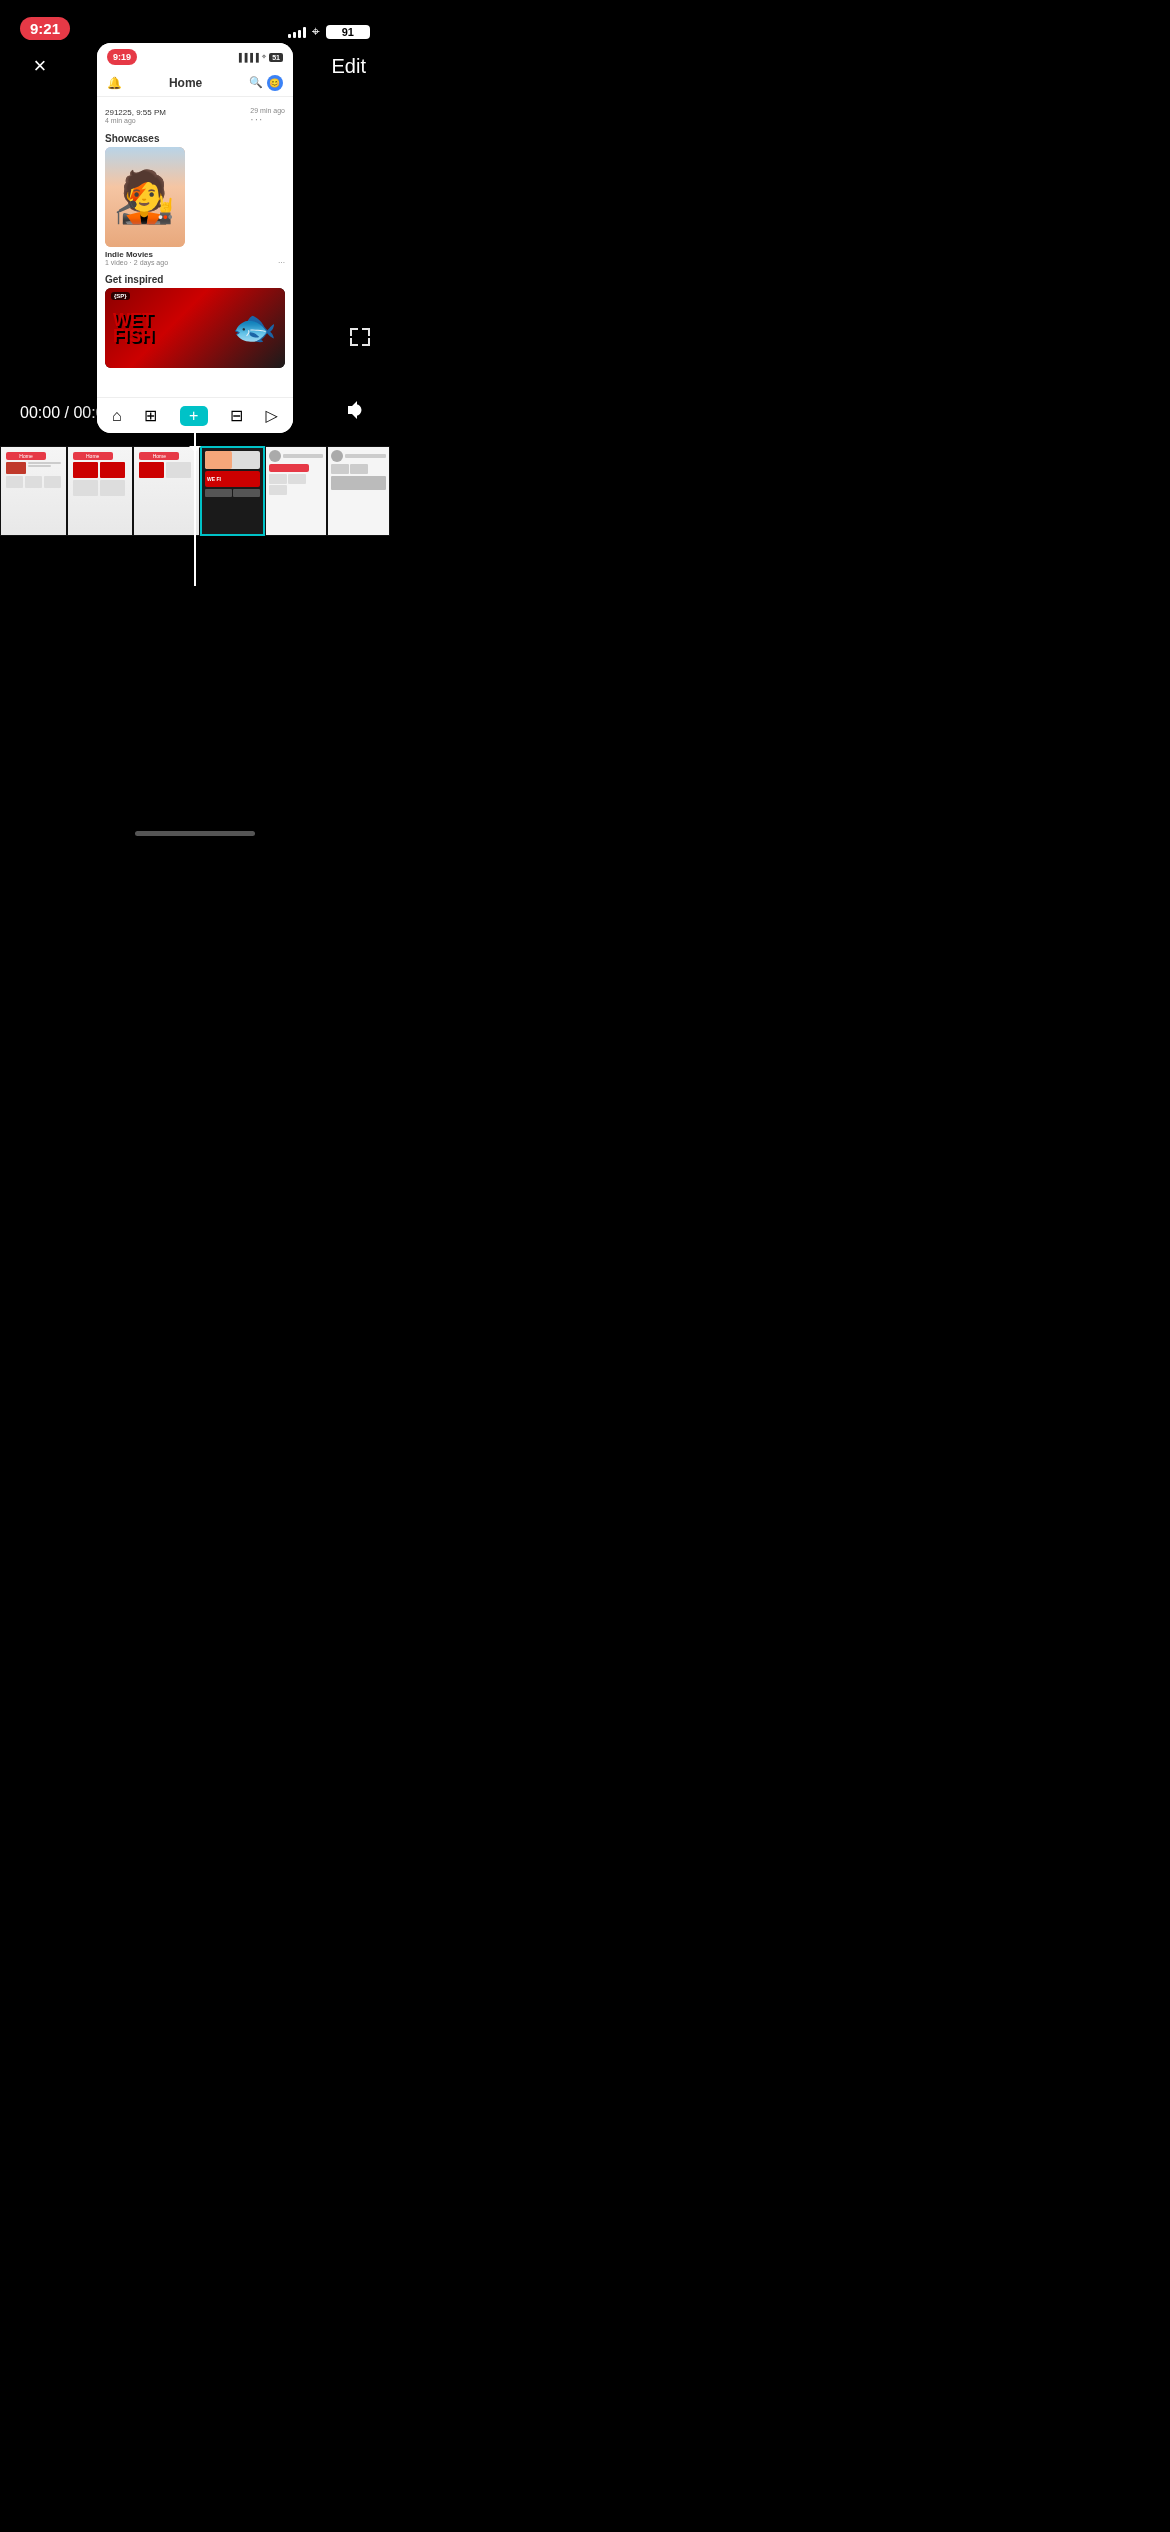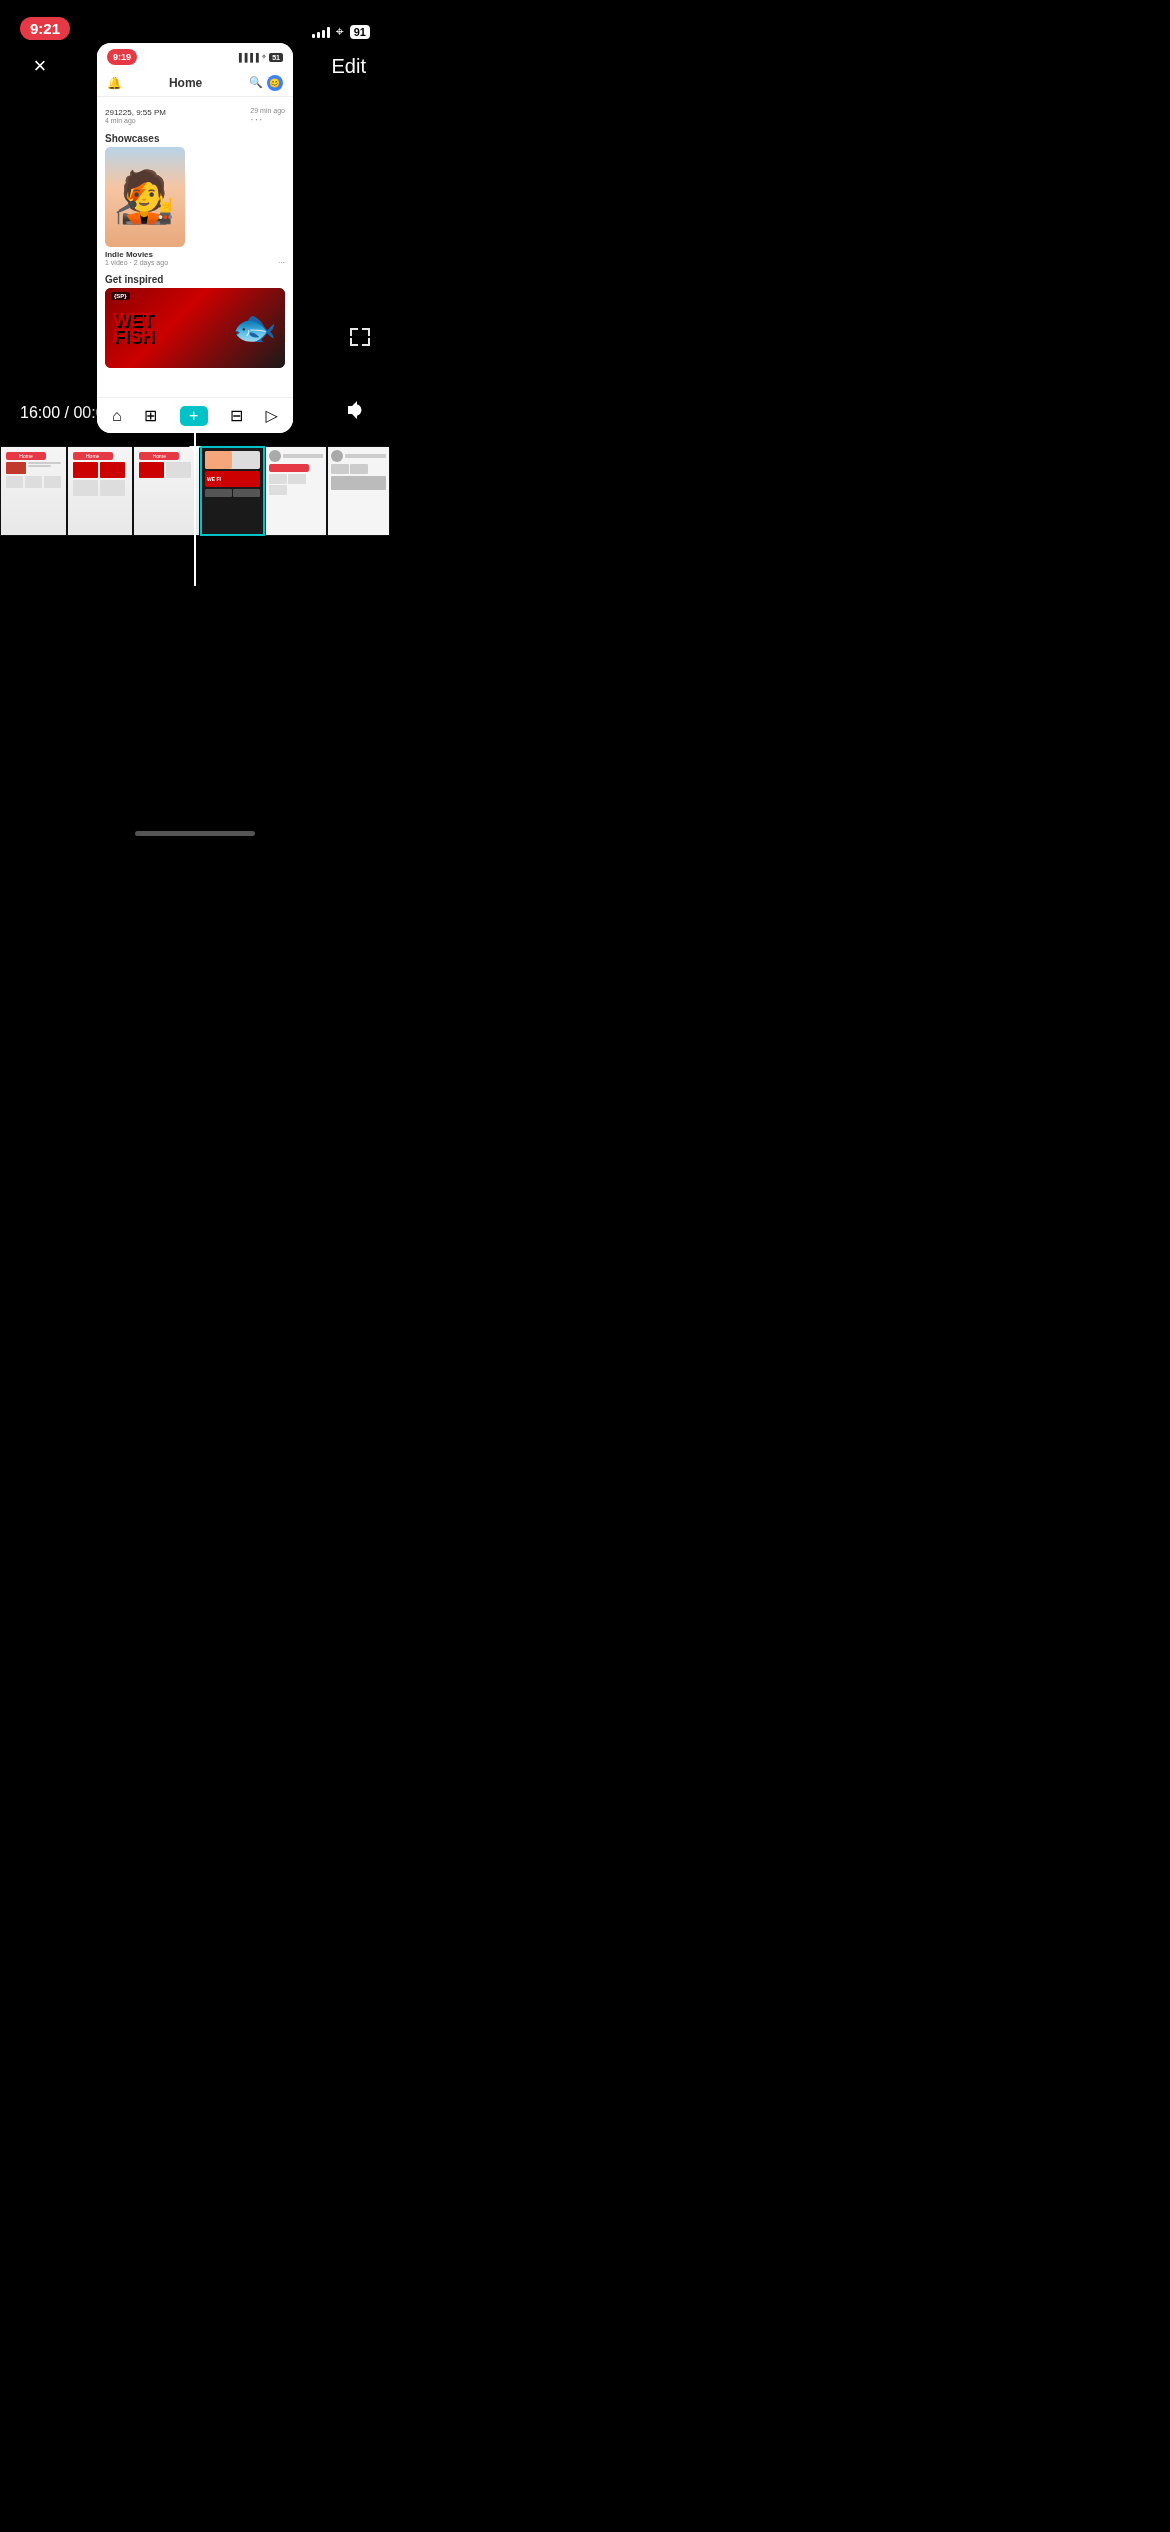--- a/index.html
+++ b/index.html
@@ -48,21 +48,21 @@
     .wifi-icon {
       color: #fff;
       font-size: 14px;
     }
     .battery-badge {
       background: #fff;
       color: #000;
       font-size: 11px;
       font-weight: 700;
       border-radius: 4px;
-      padding: 1px 4px;
+      padding: 1px 16px;
     }
 
     
     .top-nav {
       display: flex;
       justify-content: space-between;
       align-items: center;
       padding: 8px 24px;
       height: 44px;
     }
@@ -538,21 +538,21 @@
 
   <div class="expand-icon">
     <svg width="28" height="28" viewBox="0 0 28 28" fill="white">
       <path d="M4 4h8v2H6v6H4V4zm16 0h4v8h-2V6h-6V4zm-8 16H6v-6H4v8h8v-2zm10-6v6h-6v2h8v-8h-2z"></path>
     </svg>
   </div>
 </div>
 
 <div class="playback-section">
   <div class="time-display">
-    <span>16:00</span>
+    <span>00:00</span>
     <span> / </span>
     <span>00:03</span>
   </div>
   <div class="play-btn">
     <div class="play-triangle"></div>
   </div>
   <div class="volume-icon">
     <svg width="28" height="28" viewBox="0 0 28 28" fill="white">
       <path d="M6 10v8h4l5 5V5l-5 5H6zm13.5 4A6.5 6.5 0 0014 8v12a6.5 6.5 0 005.5-6z"></path>
     </svg>

